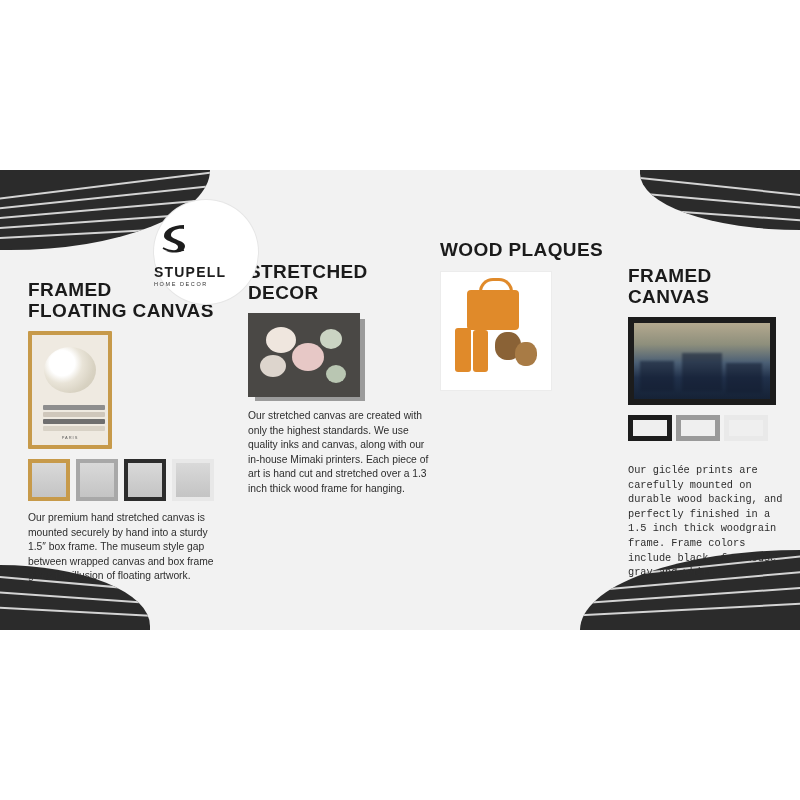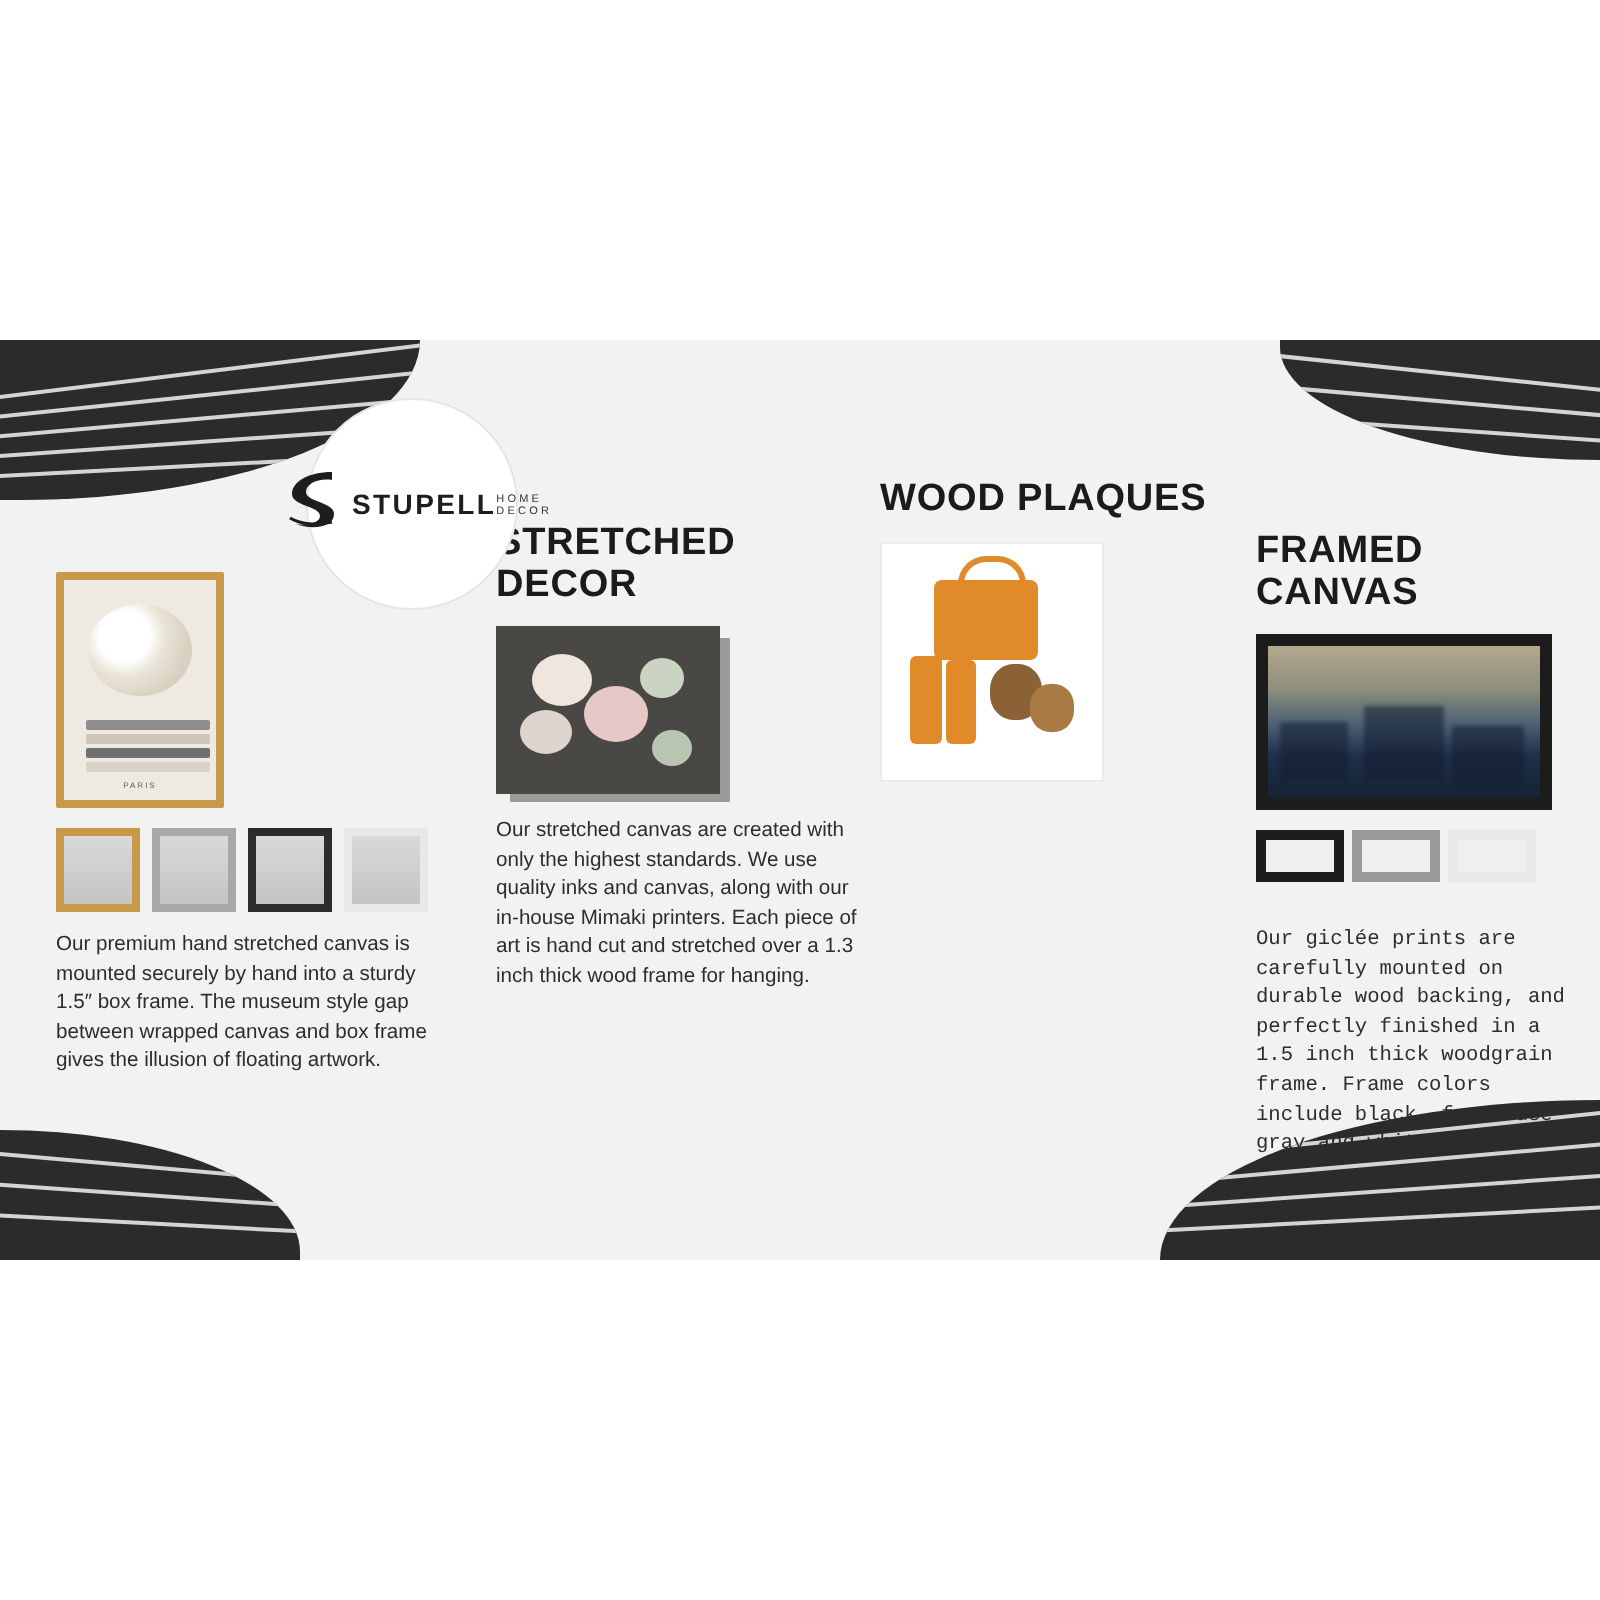--- a/index.html
+++ b/index.html
@@ -47,21 +47,21 @@
   .stripe{
     position:absolute;height:2px;background:#f2f2f2;opacity:.85;
   }
   
   .logo{
     position:absolute;
     left:154px;top:200px;
     width:104px;height:104px;
     border-radius:50%;
     background:#ffffff;
-    display:flex;flex-direction:row;align-items:center;justify-content:center;
+    display:flex;flex-direction:column;justify-content:center;
     box-shadow:0 0 0 1px #e6e6e6;
     z-index:5;
   }
   .logo .mark{margin-bottom:2px;}
   .logo .brand{
     font-size:14px;font-weight:bold;letter-spacing:1.2px;color:#1d1d1d;
     font-family:"Liberation Sans", sans-serif;
   }
   .logo .sub{
     font-size:5.5px;letter-spacing:1.6px;color:#333;margin-top:1px;
@@ -182,20 +182,24 @@
         <path d="M30 7 C18 7 10 12 10 18 C10 24 24 24 24 29 C24 32 19 34 12 33
                  C19 36 31 35 31 28 C31 22 17 22 17 17 C17 13 23 10 30 11 Z" fill="#1d1d1d"></path>
         <path d="M9 30 C14 33 22 34 30 32" fill="none" stroke="#1d1d1d" stroke-width="1.6"></path>
       </svg>
     </span>
     <span class="brand">STUPELL</span>
     <span class="sub">HOME DECOR</span>
   </div>
 
   <div class="col" id="col1">
+    <h2>
+      <span>FRAMED</span><br>
+      <span>FLOATING CANVAS</span>
+    </h2>
     <div class="art-wrap">
       <div class="frame-float">
         <div class="inner">
           <div class="bouquet"></div>
           <div class="books">
             <div style="background:#8e8e8e;"></div>
             <div style="background:#cfc7bb;"></div>
             <div style="background:#6f6f6f;"></div>
             <div style="background:#d8d2c6;"></div>
           </div>

